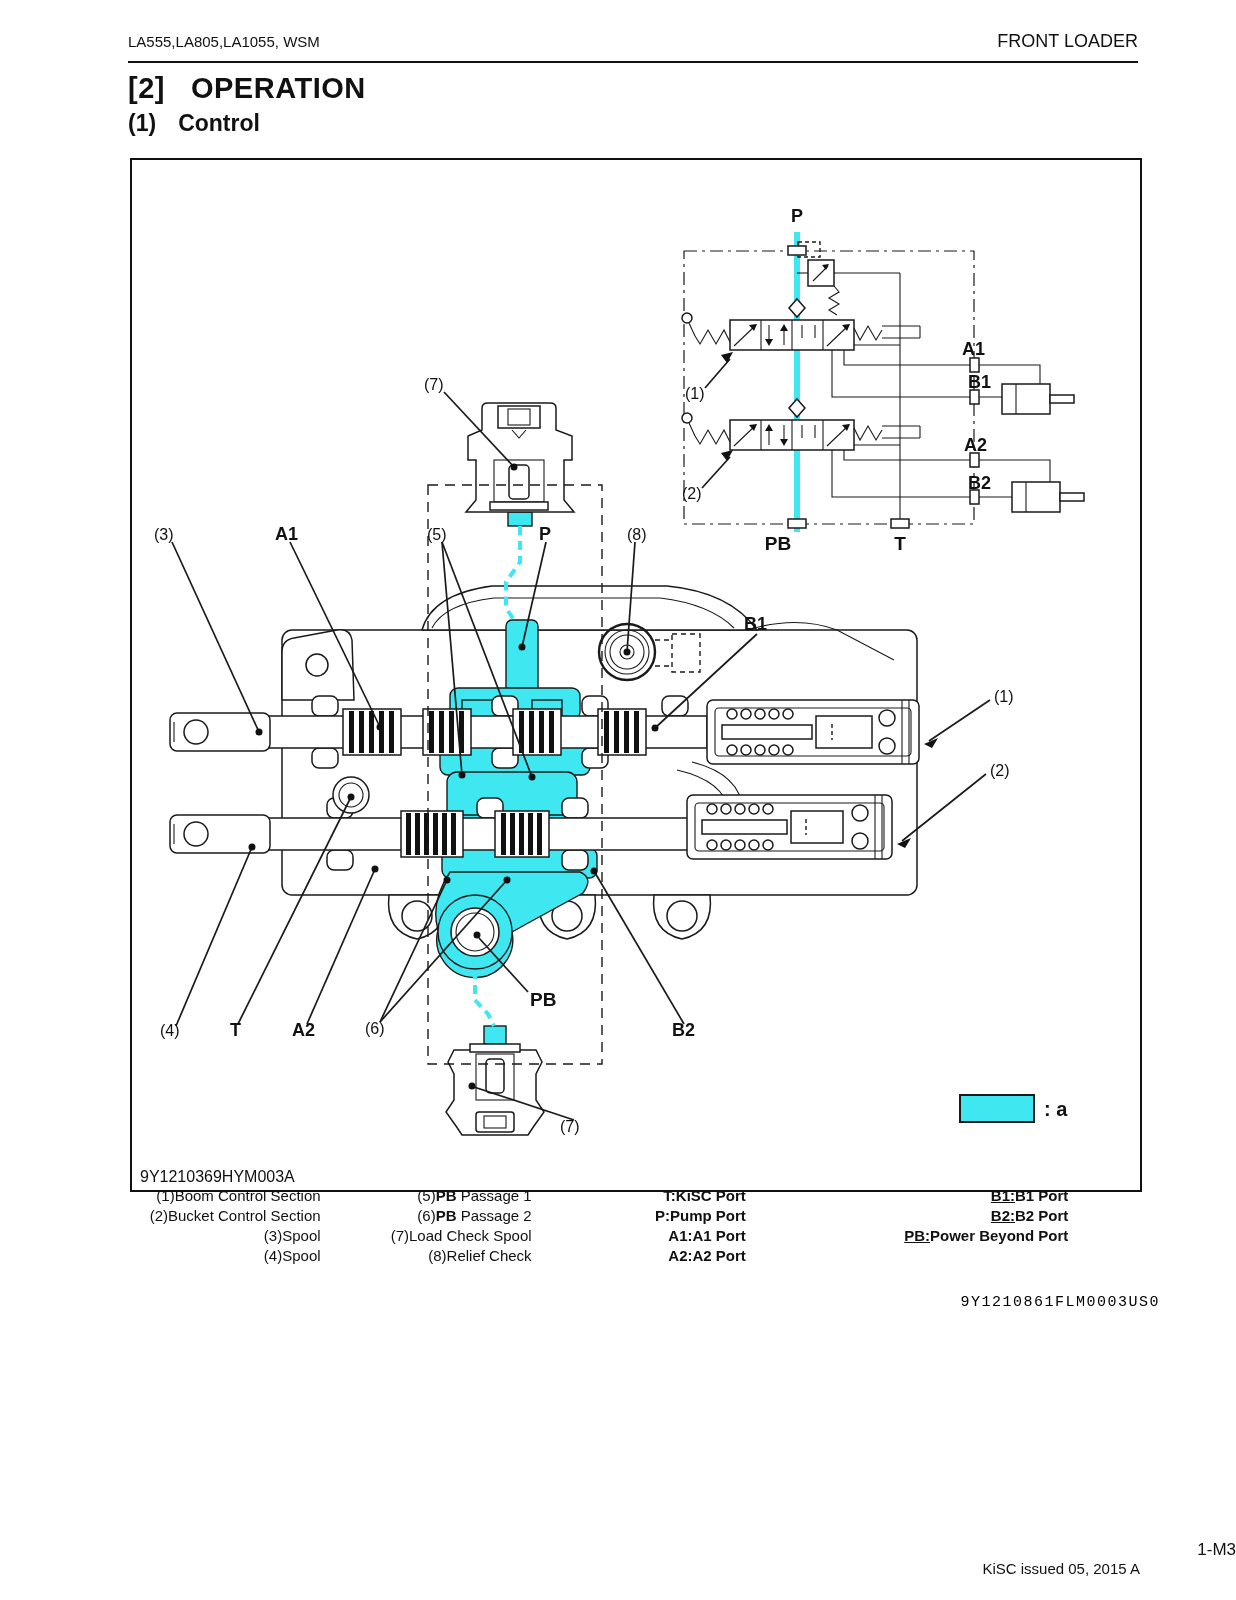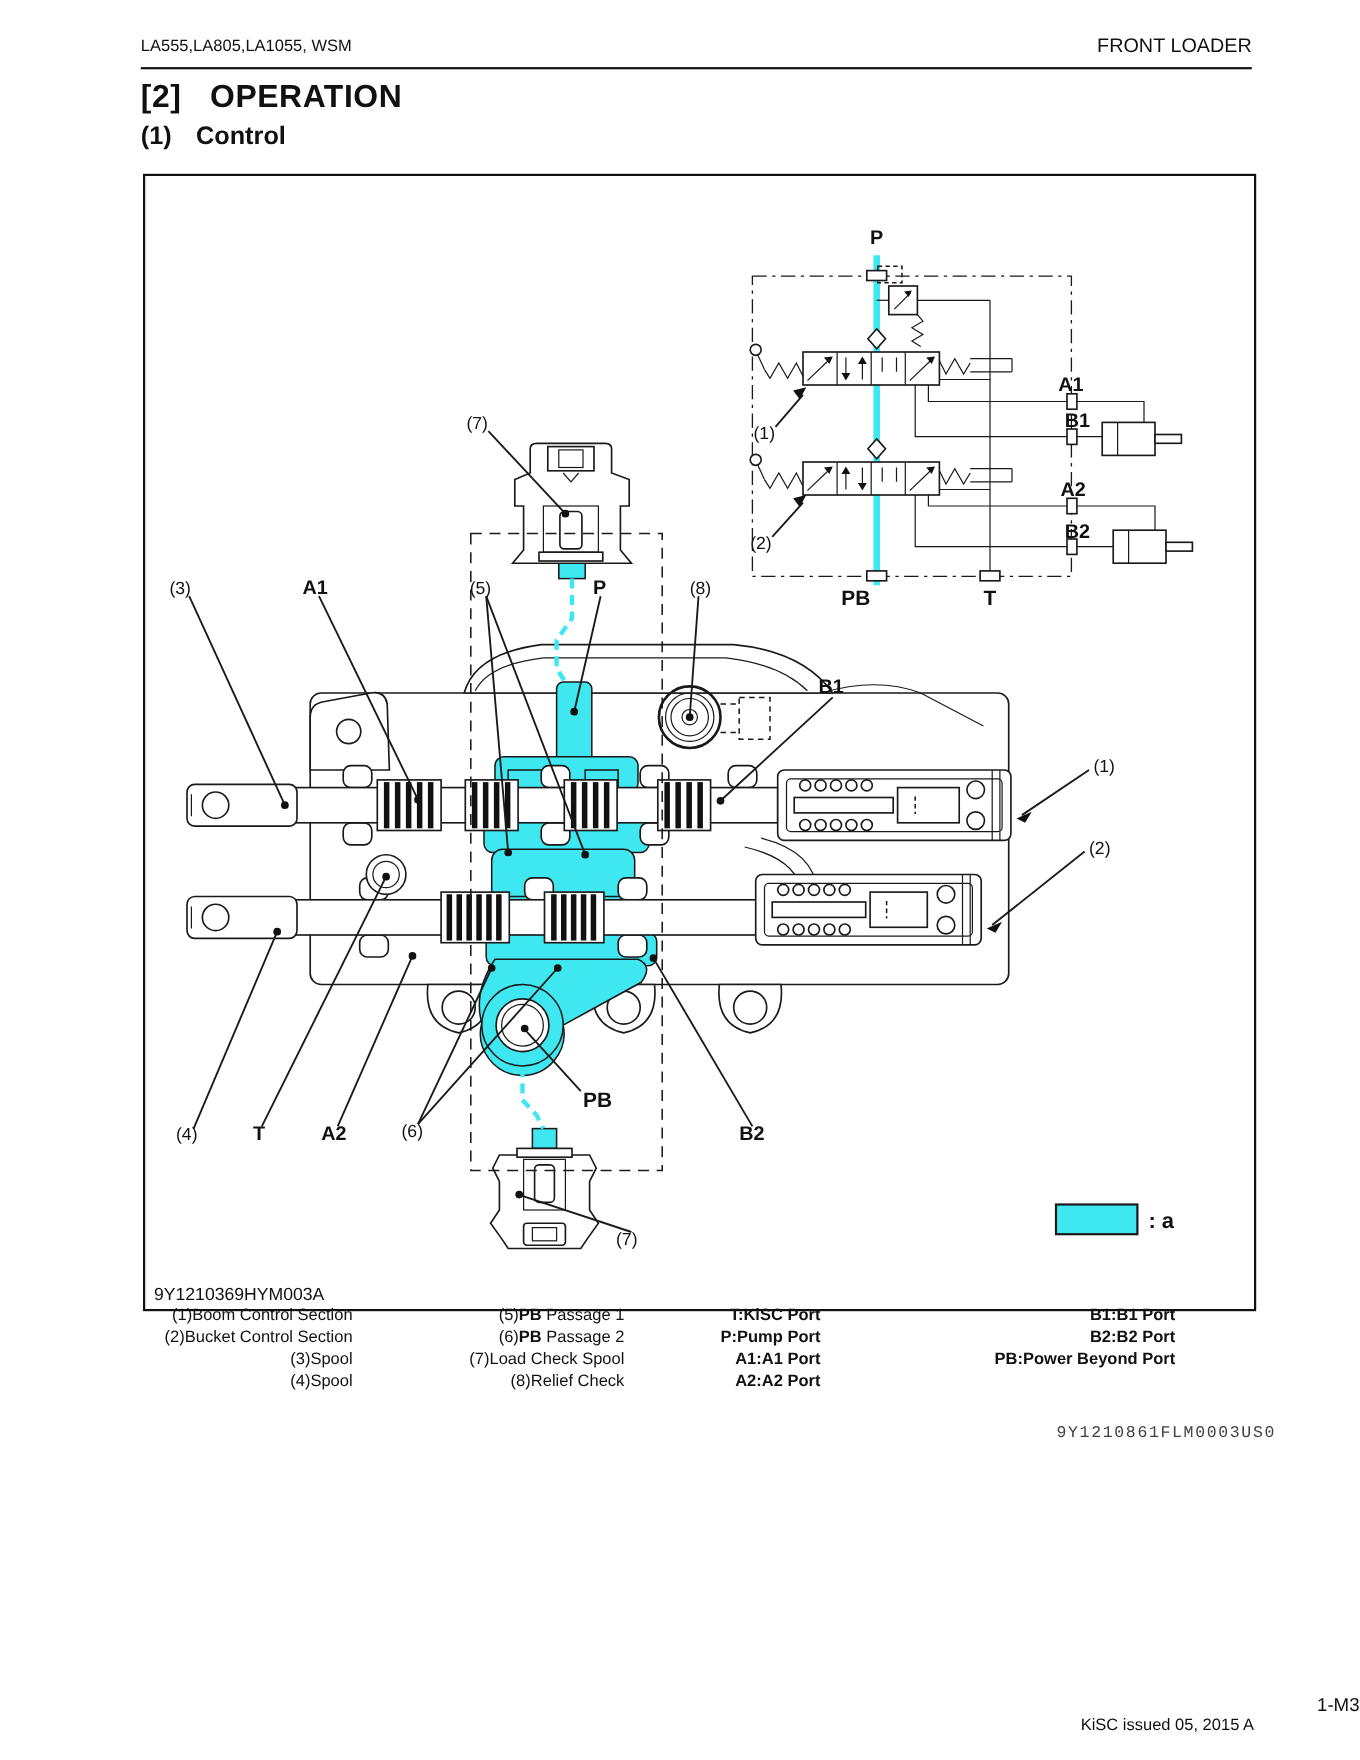--- a/index.html
+++ b/index.html
@@ -29,24 +29,24 @@
   .cy{fill:var(--hl);stroke:var(--ink);stroke-width:1.4;}
   .cyl{stroke:var(--hl);stroke-width:6;fill:none;}
   .cyd{stroke:var(--hl);stroke-width:4;fill:none;stroke-dasharray:9 6;}
   .dsh{stroke:var(--ink);fill:none;stroke-width:1.4;stroke-dasharray:10 7;}
   .ddt{stroke:var(--ink);fill:none;stroke-width:1.2;stroke-dasharray:13 5 3 5;}
   .ldr{stroke:var(--ink);fill:none;stroke-width:1.7;}
   
   .lg-col{position:absolute;top:1186px;font-size:15px;line-height:20px;white-space:nowrap;text-align:right;}
   .lg-num{display:inline-block;width:38px;}
   .lg-key{display:inline-block;font-weight:bold;}
-  .c3 .lg-key{width:37px;} .c4 .lg-key{width:42px;}
+  .c3 .lg-key{width:37px;} .c4 .lg-key{width:42px;text-decoration:underline;}
   .c3,.c4{font-weight:bold;}
   .ref-code{right:76px;top:1294px;font-family:"Liberation Mono","DejaVu Sans Mono",monospace;
-            font-size:15px;color:#404040;letter-spacing:1.5px;}
+            font-size:15px;color:#000000;letter-spacing:1.5px;}
   .page-no{left:0;right:0;top:1540px;text-align:right;font-size:17px;}
   .kisc{right:96px;top:1560px;font-size:15px;}
 </style>
 </head>
 <body>
 
 <div class="abs hdr-left">LA555,LA805,LA1055, WSM</div>
 <div class="abs hdr-right">FRONT LOADER</div>
 <div class="abs hdr-rule"></div>
 
@@ -423,21 +423,21 @@
   <text x="8" y="1022" class="t16">9Y1210369HYM003A</text>
 </svg>
 </div>
 
 <div class="lg-col" style="left:130px">
   <div><span class="lg-num">(1)</span><span>Boom Control Section</span></div>
   <div><span class="lg-num">(2)</span><span>Bucket Control Section</span></div>
   <div><span class="lg-num">(3)</span><span>Spool</span></div>
   <div><span class="lg-num">(4)</span><span>Spool</span></div>
 </div>
-<div class="lg-col" style="left:407px">
+<div class="lg-col" style="left:371px">
   <div><span class="lg-num">(5)</span><b>PB</b><span> Passage 1</span></div>
   <div><span class="lg-num">(6)</span><b>PB</b><span> Passage 2</span></div>
   <div><span class="lg-num">(7)</span><b></b><span>Load Check Spool</span></div>
   <div><span class="lg-num">(8)</span><b></b><span>Relief Check</span></div>
 </div>
 <div class="lg-col c3" style="left:633px">
   <div><span class="lg-key">T:</span><span>KiSC Port</span></div>
   <div><span class="lg-key">P:</span><span>Pump Port</span></div>
   <div><span class="lg-key">A1:</span><span>A1 Port</span></div>
   <div><span class="lg-key">A2:</span><span>A2 Port</span></div>

